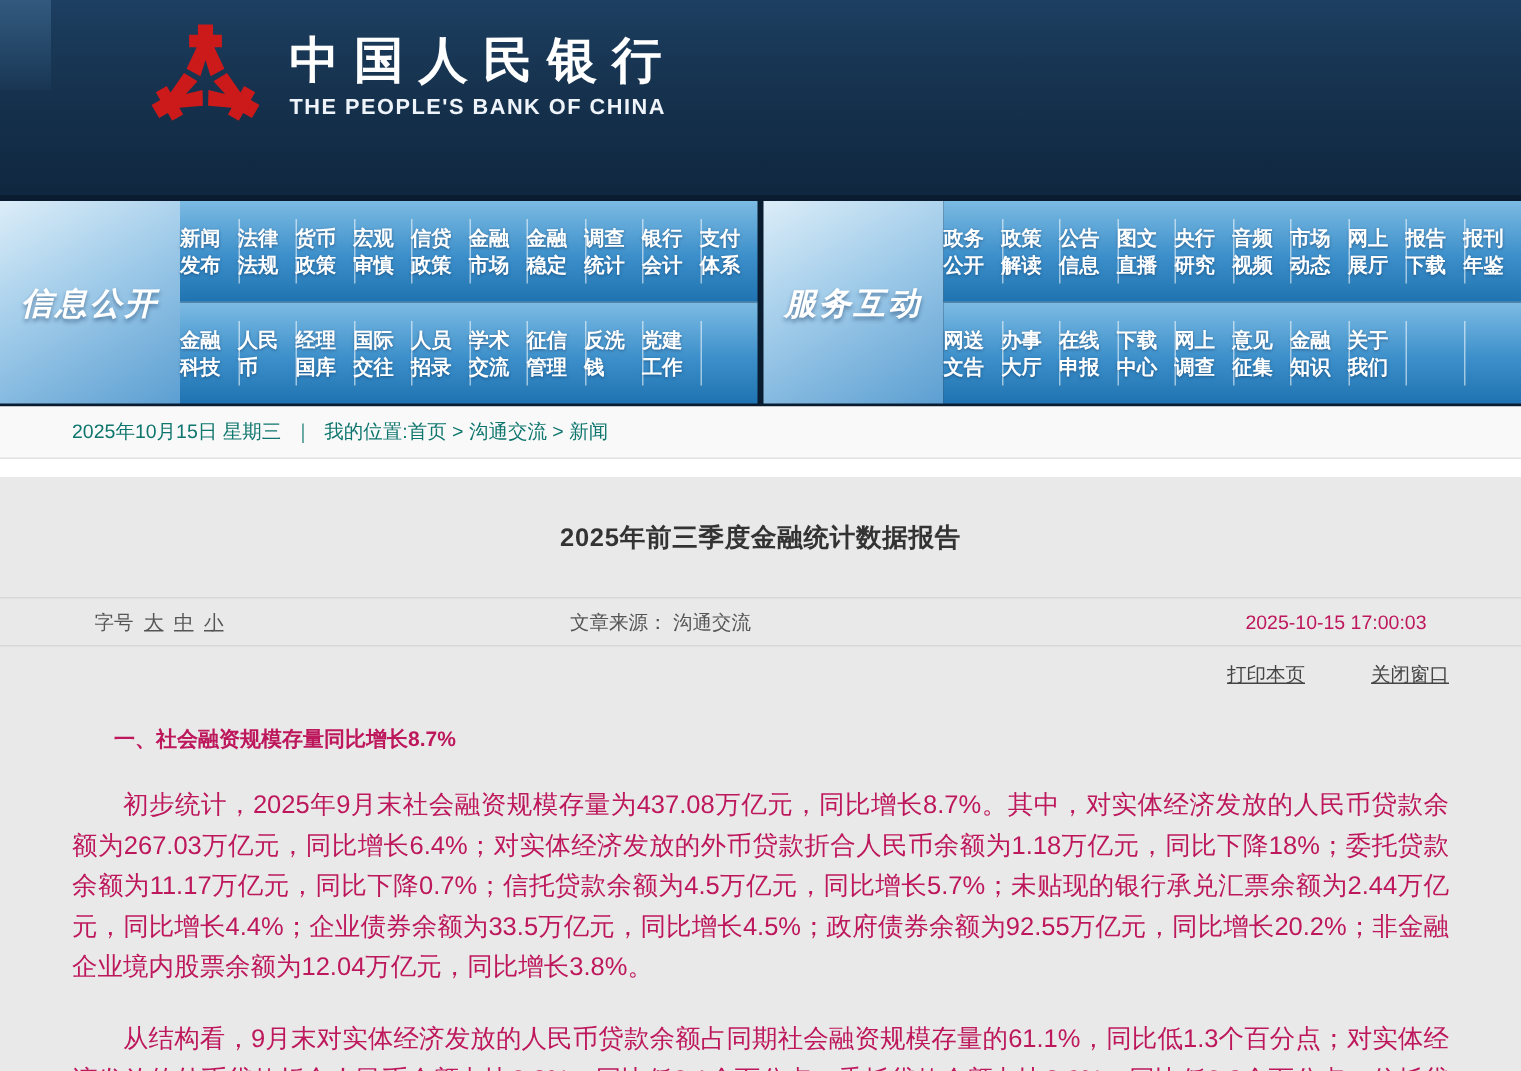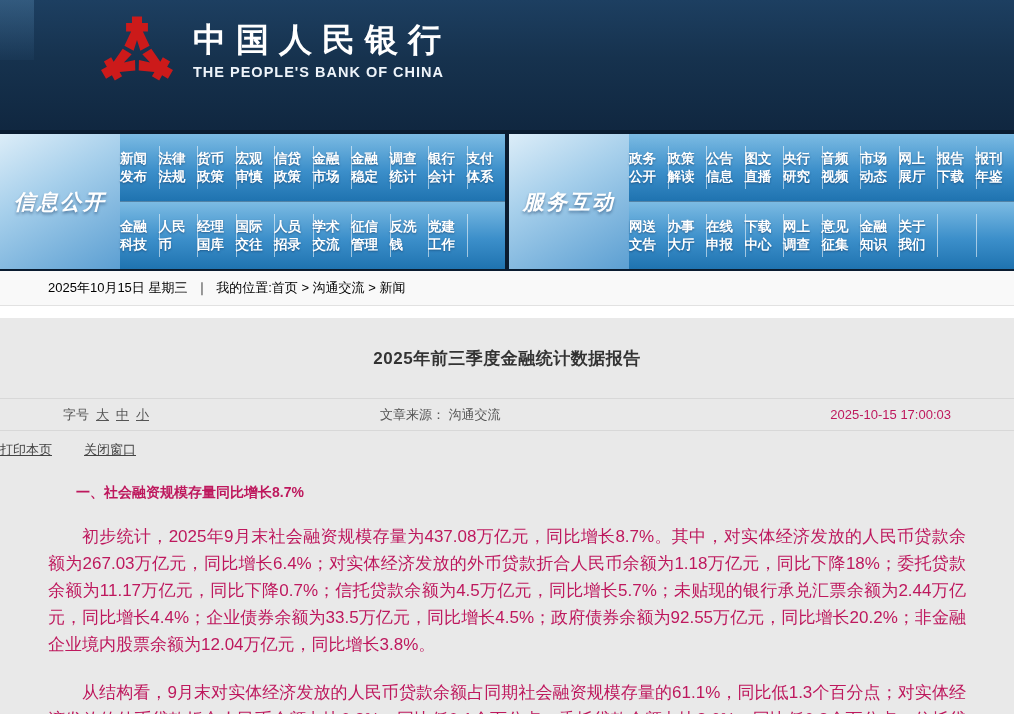--- a/index.html
+++ b/index.html
@@ -19,32 +19,32 @@
   .nav { height:141px; background:#0a1c30; display:flex; flex-direction:row; gap:4px; padding:4px 0 2px 0; flex:0 0 auto; }
   .nav-band { flex:1; display:flex; min-height:0; }
   .nav-label { flex:0 0 120px; background:linear-gradient(150deg,#dcedf8 0%,#a6cfeb 40%,#5c9fd2 100%); color:#ffffff; font-size:21px; font-weight:bold; font-style:italic; display:flex; align-items:center; justify-content:center; letter-spacing:2px; text-shadow:0 2px 3px rgba(10,40,80,.45); }
   .nav-cols { flex:1; display:flex; flex-direction:column; }
   .nav-line { flex:1; display:flex; background:linear-gradient(180deg,#7cbbe3 0%,#3c8fca 55%,#1f73b0 100%); }
   .nav-line.first { border-bottom:1px solid rgba(8,30,55,.35); }
   .nav-cell { flex:1; display:flex; align-items:center; justify-content:center; color:#ffffff; font-size:13.5px; font-weight:bold; cursor:pointer; text-shadow:0 1px 2px rgba(10,40,80,.5); position:relative; }
   .nav-cell + .nav-cell::before { content:""; position:absolute; left:0; top:18%; height:64%; width:1px; background:rgba(255,255,255,.55); }
 
   
-  .breadcrumb { height:35px; background:#f9f9f9; border-bottom:1px solid #e2e2e2; display:flex; align-items:center; padding-left:48px; font-size:13px; color:#000000; gap:8px; flex:0 0 auto; }
+  .breadcrumb { height:35px; background:#f9f9f9; border-bottom:1px solid #e2e2e2; display:flex; align-items:center; padding-left:48px; font-size:13px; color:#0f766e; gap:8px; flex:0 0 auto; }
   .white-strip { height:12px; background:#ffffff; flex:0 0 auto; }
 
   
   .content { flex:1; background:#e9e9e9; position:relative; }
   .article-title { text-align:center; font-size:17px; font-weight:bold; color:#333333; padding-top:29px; letter-spacing:.5px; }
   .meta-band { margin-top:28px; border-top:1px solid #d8d8d8; border-bottom:1px solid #d8d8d8; height:33px; display:flex; align-items:center; padding:0 63px; font-size:13px; color:#555555; position:relative; }
   .meta-left { display:flex; gap:7px; align-items:center; }
   .meta-left a { color:#555555; text-decoration:underline; cursor:pointer; }
   .meta-center { position:absolute; left:380px; }
   .meta-right { margin-left:auto; color:#be185d; }
-  .action-links { display:flex; gap:32px; padding:10px 48px 0 0; font-size:13px; }
+  .action-links { display:flex; justify-content:flex-end; gap:44px; padding:10px 48px 0 0; font-size:13px; }
   .action-links a { color:#444444; text-decoration:underline; cursor:pointer; }
   .section-heading { margin:25px 48px 0; font-size:14px; font-weight:bold; color:#be185d; text-indent:2em; }
   .para { margin:21px 48px 0; font-size:17px; line-height:27px; color:#be185d; text-align:justify; text-indent:2em; }
 
   
   .watermark { position:absolute; left:0; right:0; bottom:0; height:26px; background:rgba(125,125,125,.55); display:flex; align-items:center; justify-content:flex-end; padding-right:8px; font-size:11px; color:#f5f5f5; text-shadow:0 0 2px rgba(80,80,80,.6); }
 </style>
 </head>
 <body>
 

